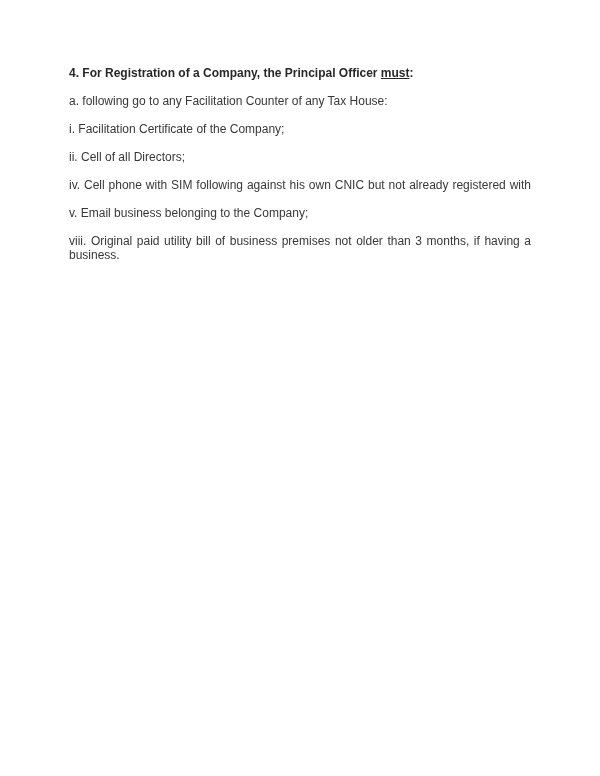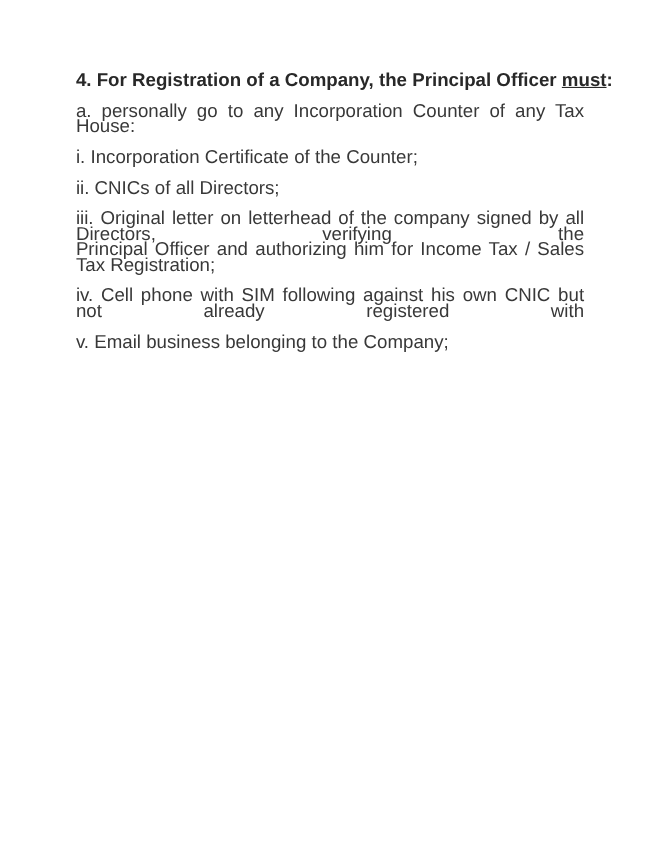--- a/index.html
+++ b/index.html
@@ -12,21 +12,21 @@
     height: 776px;
     overflow: hidden;
   }
   .page {
     box-sizing: border-box;
     width: 600px;
     height: 776px;
     padding: 66px 69px 0 69px;
     background: #ffffff;
     font-family: "Liberation Sans", "DejaVu Sans", sans-serif;
-    font-size: 17px;
+    font-size: 12px;
     line-height: 14px;
     color: #383838;
   }
   .heading {
     font-weight: bold;
     color: #282828;
     margin: 0 0 14px 0;
     white-space: nowrap;
   }
   .heading .underline {
@@ -46,41 +46,41 @@
   }
 </style>
 </head>
 <body>
 
 <div class="page">
 
   <p class="heading"><span>4. For Registration of a Company, the Principal Officer </span><span class="underline">must</span><span>:</span></p>
 
   <p class="para">
-    <span class="line">a. personally go to any Incorporation Counter of any Tax House:</span>
+    <span class="line">a. following go to any Facilitation Counter of any Tax House:</span>
   </p>
 
 
   <p class="para">
-    <span class="line">i. Incorporation Certificate of the Counter;</span>
+    <span class="line">i. Facilitation Certificate of the Company;</span>
   </p>
 
   <p class="para">
-    <span class="line">ii. CNICs of all Directors;</span>
+    <span class="line">ii. Cell of all Directors;</span>
   </p>
 
-  <p class="para">
-    <span class="line jline">iii. Original letter on letterhead of the company signed by all Directors, verifying the</span>
-    <span class="line">Principal Officer and authorizing him for Income Tax / Sales Tax Registration;</span>
-  </p>
 
   <p class="para">
     <span class="line jline">iv. Cell phone with SIM following against his own CNIC but not already registered with</span>
   </p>
 
   <p class="para">
     <span class="line">v. Email business belonging to the Company;</span>
   </p>
 
 
 
+  <p class="para">
+    <span class="line jline">viii. Original paid utility bill of business premises not older than 3 months, if having a</span>
+    <span class="line">business.</span>
+  </p>
 
 </div>
 
 </body></html>

